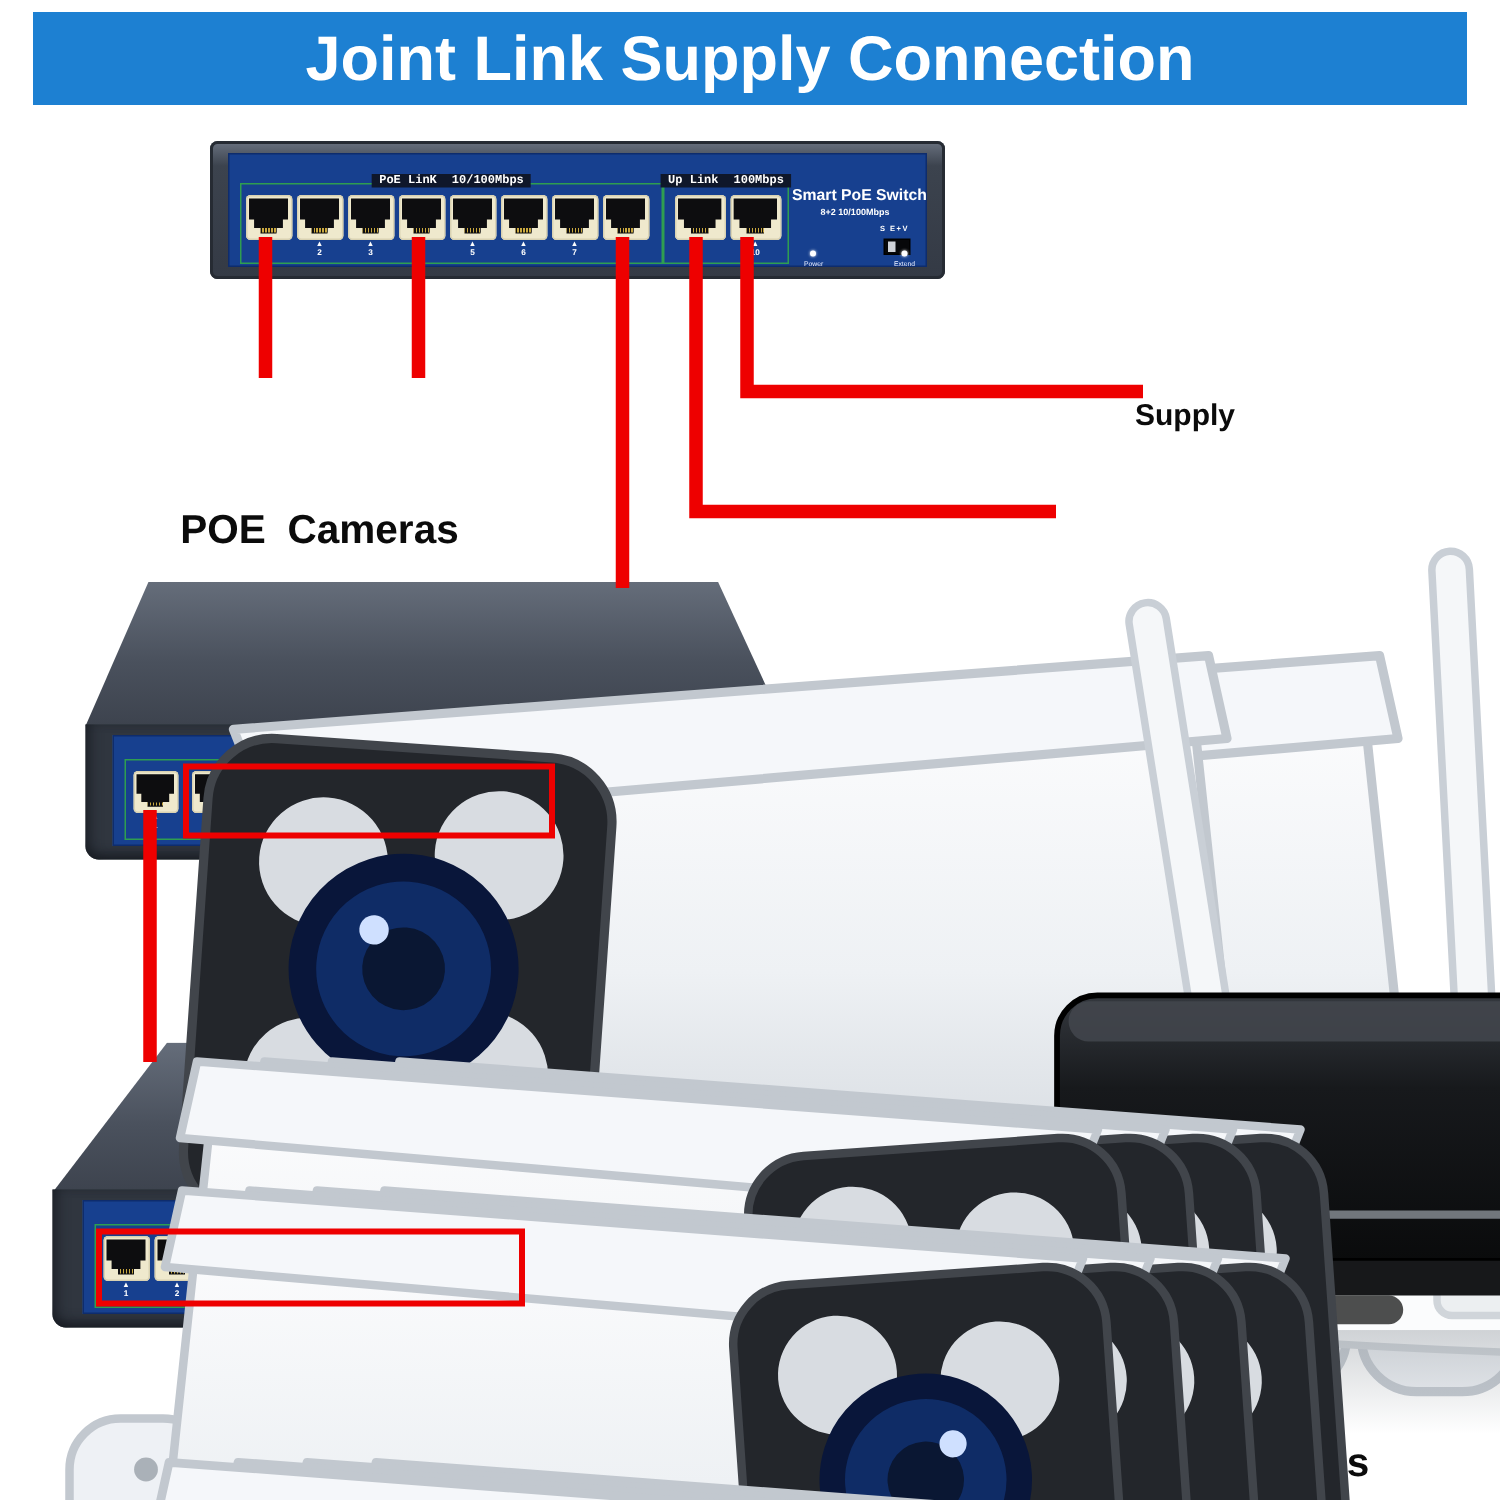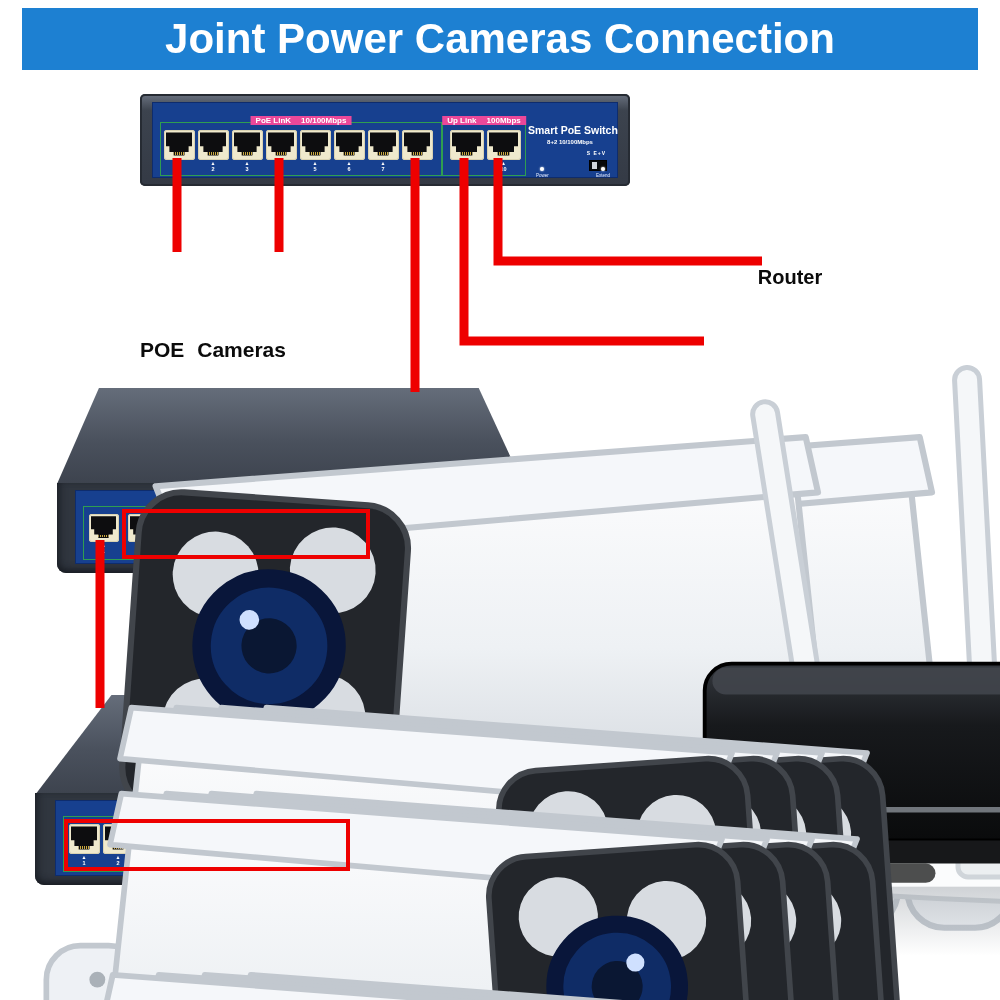--- a/index.html
+++ b/index.html
@@ -12,22 +12,22 @@
 
   
   .sw-frame{position:absolute;background:linear-gradient(180deg,#6a7280,#3c434e 18%,#343a45);
             border-radius:5px;box-shadow:inset 0 0 0 2px #262b33;}
   .sw-top{position:absolute;background:linear-gradient(180deg,#656d7a 0%,#4a515d 55%,#3d434e 100%);}
   .sw-front{position:absolute;background:#30363f;border-radius:0 0 9px 9px;
             box-shadow:inset 7px 0 9px -5px #1b1f26, inset -7px 0 9px -5px #1b1f26, inset 0 -7px 9px -5px #15181e;}
   .sw-face{position:absolute;background:#17408f;box-shadow:inset 0 0 0 1px #0e2c6d;}
 
   .bracket{position:absolute;border:1px solid #2f9e50;}
-  .chip{position:absolute;top:-7px;left:50%;transform:translateX(-50%);background:#ec4899;
-        padding:0 5px;white-space:nowrap;color:#fff;font-weight:bold;}
+  .chip{position:absolute;top:-7px;left:50%;transform:translateX(-50%);background:#0f172a;
+        padding:0 5px;white-space:nowrap;color:#fff;font-weight:bold;font-family:Liberation Mono, monospace;}
   .chip .g{display:inline-block;width:10px;}
   .sw1 .chip{font-size:8px;} .sw2 .chip{font-size:7px;} .sw3 .chip{font-size:7.5px;}
 
   .ports{position:absolute;display:flex;}
   .pcell{display:flex;flex-direction:column;align-items:center;}
   .pmod{background:#efe9cd;border-radius:3px;position:relative;box-shadow:inset 0 0 0 1px #d9d2b2;}
   .pjack{position:absolute;left:7%;right:7%;top:8%;bottom:8%;background:#0d0d0f;
          clip-path:polygon(0 0,100% 0,100% 55%,86% 55%,86% 78%,70% 78%,70% 92%,30% 92%,30% 78%,14% 78%,14% 55%,0 55%);}
   .pjack::after{content:'';position:absolute;left:28%;right:28%;bottom:12%;height:10%;
          background:repeating-linear-gradient(90deg,#c9a83f 0 1px,#0d0d0f 1px 2px);}
@@ -52,33 +52,33 @@
   .diplab{color:#fff;font-size:5px;font-weight:bold;letter-spacing:1px;}
   .dip{width:16px;height:9px;background:#07080a;display:inline-block;position:relative;box-shadow:0 0 0 1px #000;}
   .dip::before{content:'';position:absolute;left:2px;top:1px;width:5px;height:7px;background:#cfd3d9;}
   .led{position:absolute;display:flex;flex-direction:column;align-items:center;}
   .led .dot{width:4px;height:4px;border-radius:50%;background:#fff;box-shadow:0 0 2px #fff;}
   .led .lb{color:#e8edff;font-size:4.5px;margin-top:2px;}
 
   .hl-rect{position:absolute;border:4px solid #ee0000;z-index:6;}
 
   
-  .devlabel{position:absolute;color:#0b0b0b;font-weight:bold;font-size:21px;word-spacing:7px;
+  .devlabel{position:absolute;color:#0b0b0b;font-weight:bold;font-size:27px;word-spacing:7px;
             text-align:center;white-space:nowrap;}
 
   svg.overlay{position:absolute;left:0;top:0;z-index:4;}
   svg.devices{position:absolute;z-index:5;}
 </style>
 </head>
 <body>
 
 <div id="canvas">
 
   <div class="banner">
-    <span>Joint Power Cameras Connection</span>
+    <span>Joint Link Supply Connection</span>
   </div>
 
   <div class="sw1">
     <div class="sw-frame" style="left:140px;top:94px;width:490px;height:92px;"></div>
     <div class="sw-face" style="left:152px;top:102px;width:466px;height:76px;">
       <div class="bracket" style="left:8px;top:20px;width:280px;height:52px;">
         <div class="chip">
           <span>PoE LinK</span><span class="g"></span><span>10/100Mbps</span>
         </div>
       </div>
@@ -508,17 +508,17 @@
       <use href="#cam" transform="translate(851,793) scale(-0.88,0.88)"></use>
       <use href="#cam" transform="translate(805,793) scale(-0.88,0.88)"></use>
       <use href="#cam" transform="translate(933,880) scale(-0.88,0.88)"></use>
       <use href="#cam" transform="translate(887,880) scale(-0.88,0.88)"></use>
       <use href="#cam" transform="translate(841,880) scale(-0.88,0.88)"></use>
       <use href="#cam" transform="translate(795,880) scale(-0.88,0.88)"></use>
     </g>
   </svg>
 
   <div class="devlabel" style="left:108px;top:338px;width:210px;">POE Cameras</div>
-  <div class="devlabel" style="left:710px;top:266px;width:160px;font-size:20px;">Router</div>
+  <div class="devlabel" style="left:710px;top:266px;width:160px;font-size:20px;">Supply</div>
   <div class="devlabel" style="left:700px;top:680px;width:240px;">POE Cameras</div>
   <div class="devlabel" style="left:700px;top:960px;width:240px;">POE Cameras</div>
 
 </div>
 
 </body></html>

